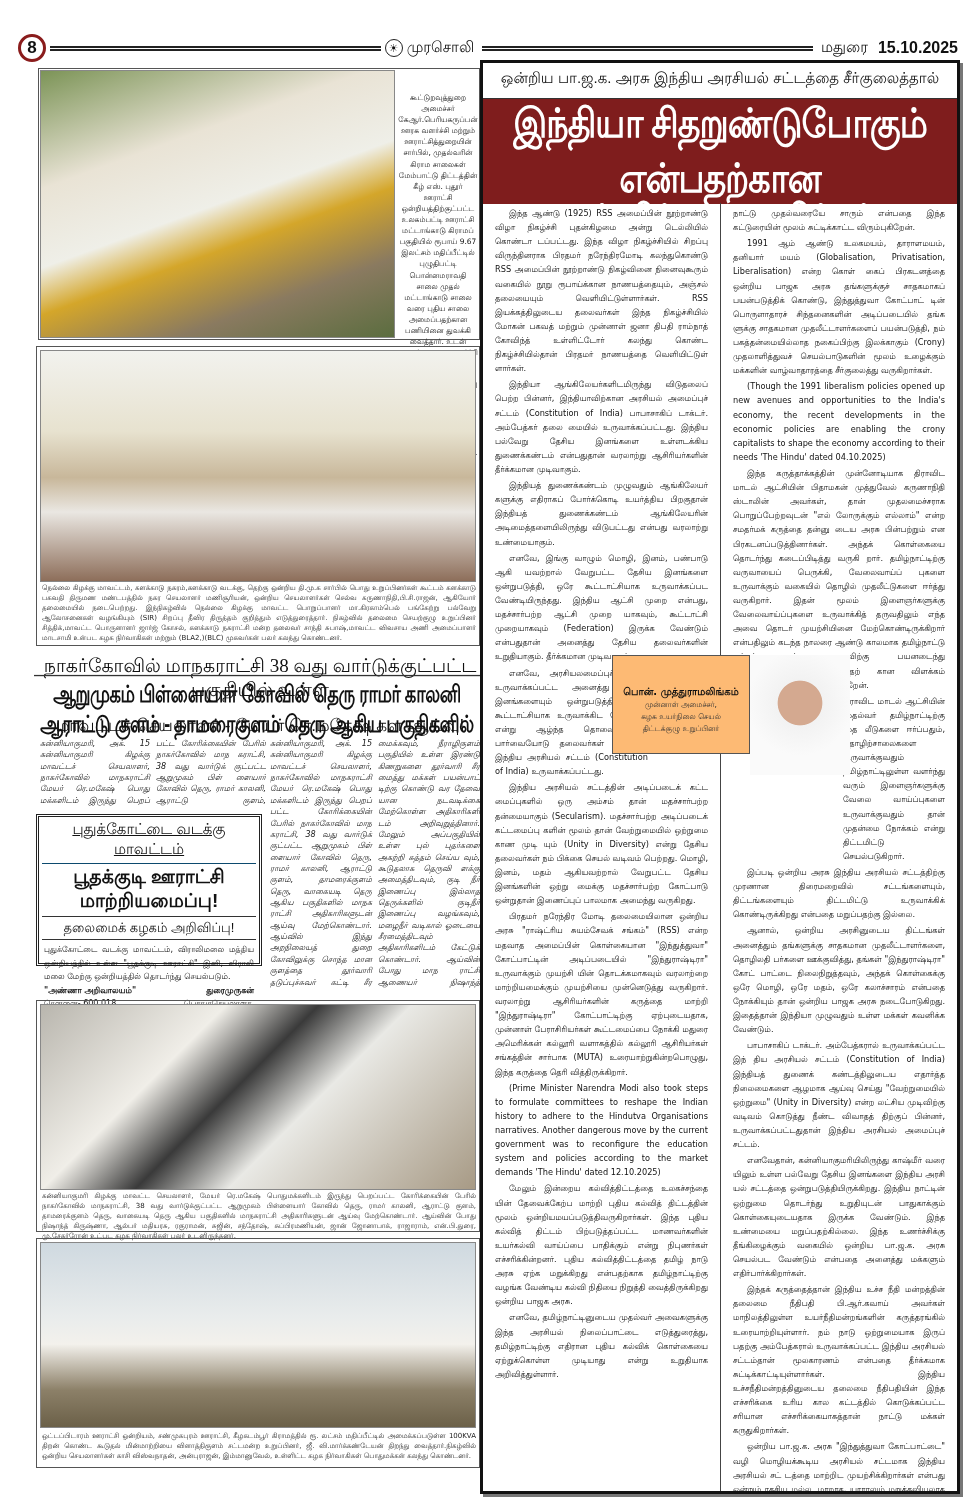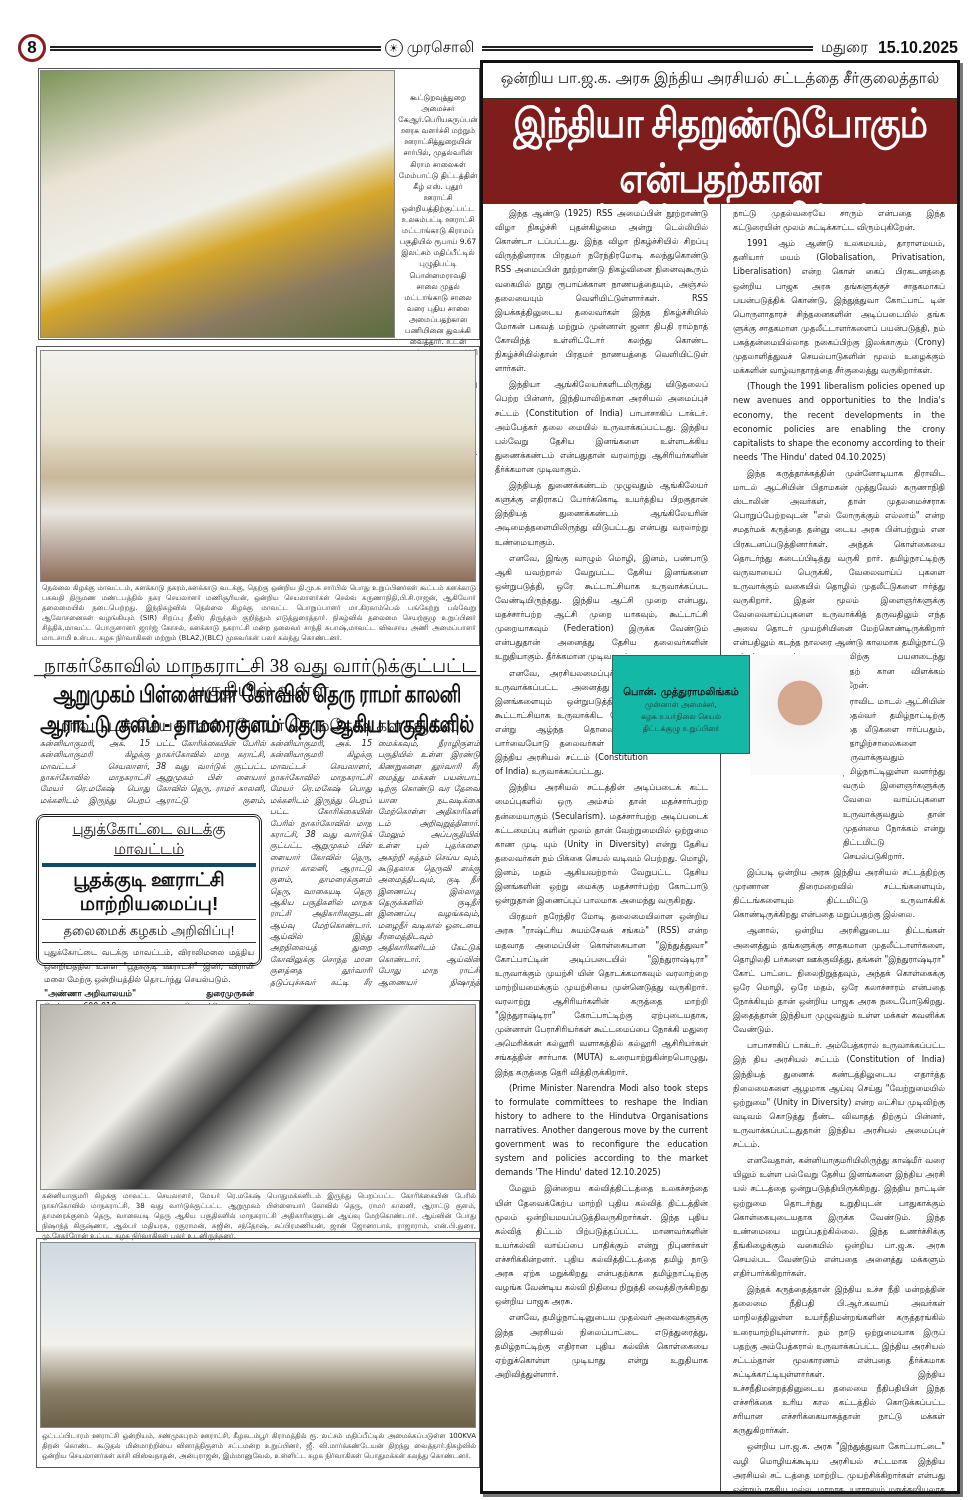--- a/index.html
+++ b/index.html
@@ -16,37 +16,37 @@
   .photo { position: absolute; background: linear-gradient(135deg,#6d7b5a,#c9c2b0 40%,#8b6f55 70%,#4a5a3a); border: 1px solid #888; }
   .photo-box { position: absolute; border: 1px solid #555; }
   .caption-small { font-size: 7.5px; line-height: 1.45; color: #222; }
   .side-caption { position: absolute; left: 398px; top: 92px; width: 80px; text-align: center; font-size: 7.5px; line-height: 1.48; }
 
   .head1 { position: absolute; left: 40px; top: 655px; width: 440px; text-align: center; font-size: 19px; font-family: Liberation Serif, serif; }
   .head2 { position: absolute; left: 34px; top: 680px; width: 446px; height: 34px; text-align: center; font-size: 21px; font-weight: bold; font-family: "Liberation Sans", sans-serif; letter-spacing: -0.5px; border-top: 1px solid #333; padding-top: 4px; transform: scaleY(1.3); }
   .head3 { position: absolute; left: 40px; top: 716px; width: 440px; text-align: center; font-size: 17px; font-family: "Liberation Sans", sans-serif; }
   .notice { position: absolute; left: 36px; top: 818px; width: 226px; height: 152px; border: 3px double #222; padding: 3px; }
   .notice-title { text-align: center; font-size: 15px; text-decoration: underline; font-family: "Liberation Sans", sans-serif; }
-  .notice-big { text-align: center; font-size: 19px; font-weight: bold; border-top: 4px solid #0c4a6e; border-bottom: 1px solid #333; margin: 3px 0; padding: 2px 0; font-family: "Liberation Sans", sans-serif; }
+  .notice-big { text-align: center; font-size: 19px; font-weight: bold; border-top: 1px solid #0c4a6e; border-bottom: 1px solid #333; margin: 3px 0; padding: 2px 0; font-family: "Liberation Sans", sans-serif; }
   .notice-sub { text-align: center; font-size: 13px; font-family: "Liberation Sans", sans-serif; border-bottom: 1px solid #333; padding-bottom: 2px; }
   .notice-body { font-size: 8px; line-height: 1.7; padding: 3px 2px 0; text-align: justify; }
   .notice-sign { display: flex; justify-content: space-between; font-size: 8px; line-height: 1.7; padding: 0 2px; }
   .notice-sign b { font-weight: bold; }
 
   
   .article { position: absolute; left: 480px; top: 60px; width: 480px; height: 1434px; border: 3px solid #111; box-shadow: 3px 3px 0 #777; }
   .kicker { height: 36px; text-align: center; font-size: 15px; line-height: 30px; border-bottom: 1px solid #333; font-family: "Liberation Sans", sans-serif; }
   .banner { background: #7f1d1d; color: #fff; text-align: center; height: 105px; padding-top: 4px; }
   .banner div { font-size: 35px; font-weight: bold; line-height: 48px; font-family: "Liberation Sans", sans-serif; letter-spacing: -1px; transform: scaleY(1.15); }
   .body-cols { position: absolute; top: 140px; left: 0; width: 474px; bottom: 0; display: flex; }
   .col { width: 50%; padding: 3px 12px; font-size: 8.2px; line-height: 1.72; text-align: justify; overflow: hidden; }
   .col + .col { border-left: 1px solid #444; }
   .col p { text-indent: 14px; margin-bottom: 2px; }
   .col p.eng { font-size: 8.2px; }
-  .profile { position: absolute; left: 612px; top: 655px; width: 138px; height: 99px; border: 1px solid #555; background: #14b8a6; z-index: 3; text-align: center; padding-top: 30px; }
+  .profile { position: absolute; left: 612px; top: 655px; width: 138px; height: 99px; border: 1px solid #555; background: #fdba74; z-index: 3; text-align: center; padding-top: 30px; }
   .profile-name { font-size: 10px; font-weight: bold; }
   .profile-role { font-size: 7.5px; line-height: 1.6; color: #333; }
   .portrait { position: absolute; left: 750px; top: 655px; width: 100px; height: 120px; background: radial-gradient(circle at 50% 40%, #d4a990 0 25%, #f2f2f2 26%, #fafafa 60%); z-index: 3; }
 </style>
 </head>
 <body>
 
 <div class="masthead">
   <div class="page-num">8</div>
   <div class="rule"></div>
@@ -66,21 +66,21 @@
 <div class="caption-small" style="position:absolute;left:42px;top:584px;width:434px;font-size:7px;line-height:1.42;text-align:justify;">நெல்லை கிழக்கு மாவட்டம், களக்காடு நகரம்,களக்காடு வடக்கு, தெற்கு ஒன்றிய தி.மு.க சார்பில் பொது உறுப்பினர்கள் கூட்டம் களக்காடு பகவதி திருமண மண்டபத்தில் நகர செயலாளர் மணிசூரியன், ஒன்றிய செயலாளர்கள் செல்வ கருணாநிதி,பி.சி.ராஜன், ஆகியோர் தலைமையில் நடைபெற்றது. இந்நிகழ்வில் நெல்லை கிழக்கு மாவட்ட பொறுப்பாளர் மா.கிரகாம்பெல் பங்கேற்று பல்வேறு ஆலோசனைகள் வழங்கியும் (SIR) சிறப்பு தீவிர திருத்தம் குறித்தும் எடுத்துரைத்தார். நிகழ்வில் தலைமை செயற்குழு உறுப்பினர் சித்திக்,மாவட்ட பொருளாளர் ஜார்ஜ் கோசல், களக்காடு நகராட்சி மன்ற தலைவர் சாந்தி சுபாஷ்,மாவட்ட விவசாய அணி அமைப்பாளர் மாடசாமி உள்பட கழக நிர்வாகிகள் மற்றும் (BLA2,)(BLC) முகவர்கள் பலர் கலந்து கொண்டனர்.</div>
 
 <div class="head1">நாகர்கோவில் மாநகராட்சி 38 வது வார்டுக்குட்பட்ட பகுதியில் உள்ள</div>
 <div class="head2" style="font-size:18px;">ஆறுமுகம் பிள்ளையார் கோவில் தெரு ராமர் காலனி ஆராட்டு குளம் - தாமரைகுளம் தெரு ஆகிய பகுதிகளில்</div>
 <div class="head3">மாவட்டச் செயலாளர் - மேயர் ரெ.மகேஷ் கள ஆய்வு!</div>
 <div style="position:absolute;left:40px;top:738px;width:440px;height:256px;">
   <div style="position:absolute;left:230px;top:0;width:210px;height:256px;column-count:2;column-gap:6px;font-size:8px;line-height:1.42;text-align:justify;font-style:italic;overflow:hidden;">கன்னியாகுமரி, அக். 15 கன்னியாகுமரி கிழக்கு மாவட்டச் செயலாளர், நாகர்கோவில் மாநகராட்சி மேயர் ரெ.மகேஷ் பொது மக்களிடம் இருந்து பெறப் பட்ட கோரிக்கையின் பேரில் நாகர்கோவில் மாந கராட்சி, 38 வது வார்டுக் குட்பட்ட ஆறுமுகம் பிள் ளையார் கோவில் தெரு, ராமர் காலனி, ஆராட்டு குளம், தாமரைக்குளம் தெரு, வாகையடி தெரு ஆகிய பகுதிகளில் மாநக ராட்சி அதிகாரிகளுடன் ஆய்வு மேற்கொண்டார். ஆய்வில் இந்து அறநிலையத் துறை கோவிலுக்கு சொந்த மான குளத்தை தூர்வாரி தடுப்புச்சுவர் கட்டி சீர மைக்கவும், நீராழிகுளம் பகுதியில் உள்ள இரண்டு கிணறுகளை தூர்வாரி சீர மைத்து மக்கள் பயன்பாட் டிற்கு கொண்டு வர தேவை யான நடவடிக்கை மேற்கொள்ள அதிகாரிகளி டம் அறிவுறுத்தினார். மேலும் அப்பகுதியில் உள்ள புல் புதர்களை அகற்றி சுத்தம் செய்ய வும், கூடுதலாக தெருவி ளக்கு அமைத்திடவும், குடி நீர் இணைப்பு இல்லாத தெருக்களில் குடிநீர் இணைப்பு வழங்கவும், மழைநீர் வடிகால் ஓடையை சீரமைத்திடவும் அதிகாரிகளிடம் கேட்டுக் கொண்டார். ஆய்வின் போது மாந ராட்சி ஆணையர் நிஷாந்த் கிருஷ்ணா, மாநகர நல அலு வலர் மருத்துவர் ஆல்பர் மதியரசு, உதவி செயற் பொறியாளர் ரகுராமன், உதவி பொறியாளர் சுஜின், உதவி நகரமைப்பு அலுவ லர் சந்தோஷ், மாமன்ற உறுப்பினர் சுப்பிரமணியன், தொழில் அதிபர் ஜான் ஜோனாபாக், ராஜா ராம், பகுதி செயலாளர் என்.பி.துரை, மு.சேகர் உட்பட கழக நிர் வாகிகள் பலர் உடனிருந்தனர்.</div>
   <div style="position:absolute;left:0;top:0;width:226px;height:72px;font-size:8px;line-height:1.42;text-align:justify;font-style:italic;overflow:hidden;column-count:2;column-gap:6px;">கன்னியாகுமரி, அக். 15 கன்னியாகுமரி கிழக்கு மாவட்டச் செயலாளர், நாகர்கோவில் மாநகராட்சி மேயர் ரெ.மகேஷ் பொது மக்களிடம் இருந்து பெறப் பட்ட கோரிக்கையின் பேரில் நாகர்கோவில் மாந கராட்சி, 38 வது வார்டுக் குட்பட்ட ஆறுமுகம் பிள் ளையார் கோவில் தெரு, ராமர் காலனி, ஆராட்டு குளம், தாமரைக்குளம் தெரு, வாகையடி தெரு ஆகிய பகுதிகளில் மாநக ராட்சி அதிகாரிகளுடன் ஆய்வு மேற்கொண்டார். ஆய்வில் இந்து அறநிலையத் துறை கோவிலுக்கு சொந்த மான குளத்தை தூர்வாரி தடுப்புச்சுவர் கட்டி சீர மைக்கவும், நீராழிகுளம் பகுதியில் உள்ள இரண்டு கிணறுகளை தூர்வாரி சீர மைத்து மக்கள் பயன்பாட் டிற்கு கொண்டு வர தேவை யான நடவடிக்கை மேற்கொள்ள அதிகாரிகளி டம் அறிவுறுத்தினார். மேலும் அப்பகுதியில் உள்ள புல் புதர்களை அகற்றி சுத்தம் செய்ய வும், கூடுதலாக தெருவி ளக்கு அமைத்திடவும், குடி நீர் இணைப்பு இல்லாத தெருக்களில் குடிநீர் இணைப்பு வழங்கவும், மழைநீர் வடிகால் ஓடையை சீரமைத்திடவும் அதிகாரிகளிடம் கேட்டுக் கொண்டார். ஆய்வின் போது மாந ராட்சி ஆணையர் நிஷாந்த் கிருஷ்ணா, மாநகர நல அலு வலர் மருத்துவர் ஆல்பர் மதியரசு, உதவி செயற் பொறியாளர் ரகுராமன், உதவி பொறியாளர் சுஜின், உதவி நகரமைப்பு அலுவ லர் சந்தோஷ், மாமன்ற உறுப்பினர் சுப்பிரமணியன், தொழில் அதிபர் ஜான் ஜோனாபாக், ராஜா ராம், பகுதி செயலாளர் என்.பி.துரை, மு.சேகர் உட்பட கழக நிர் வாகிகள் பலர் உடனிருந்தனர்.</div>
 </div>
 
-<div class="notice" style="top:814px;border-radius:8px;">
+<div class="notice" style="top:814px;">
   <div class="notice-title">புதுக்கோட்டை வடக்கு மாவட்டம்</div>
   <div class="notice-big">பூதக்குடி ஊராட்சி மாற்றியமைப்பு!</div>
   <div class="notice-sub">தலைமைக் கழகம் அறிவிப்பு!</div>
   <div class="notice-body">புதுக்கோட்டை வடக்கு மாவட்டம், விராலிமலை மத்திய ஒன்றியத்தில் உள்ள "பூதக்குடி ஊராட்சி" இனி, விராலி மலை மேற்கு ஒன்றியத்தில் தொடர்ந்து செயல்படும்.</div>
   <div class="notice-sign">
     <b>"அண்ணா அறிவாலயம்"</b>
     <b>துரைமுருகன்</b>
   </div>
   <div class="notice-sign">
     <span>சென்னை- 600 018.</span>

